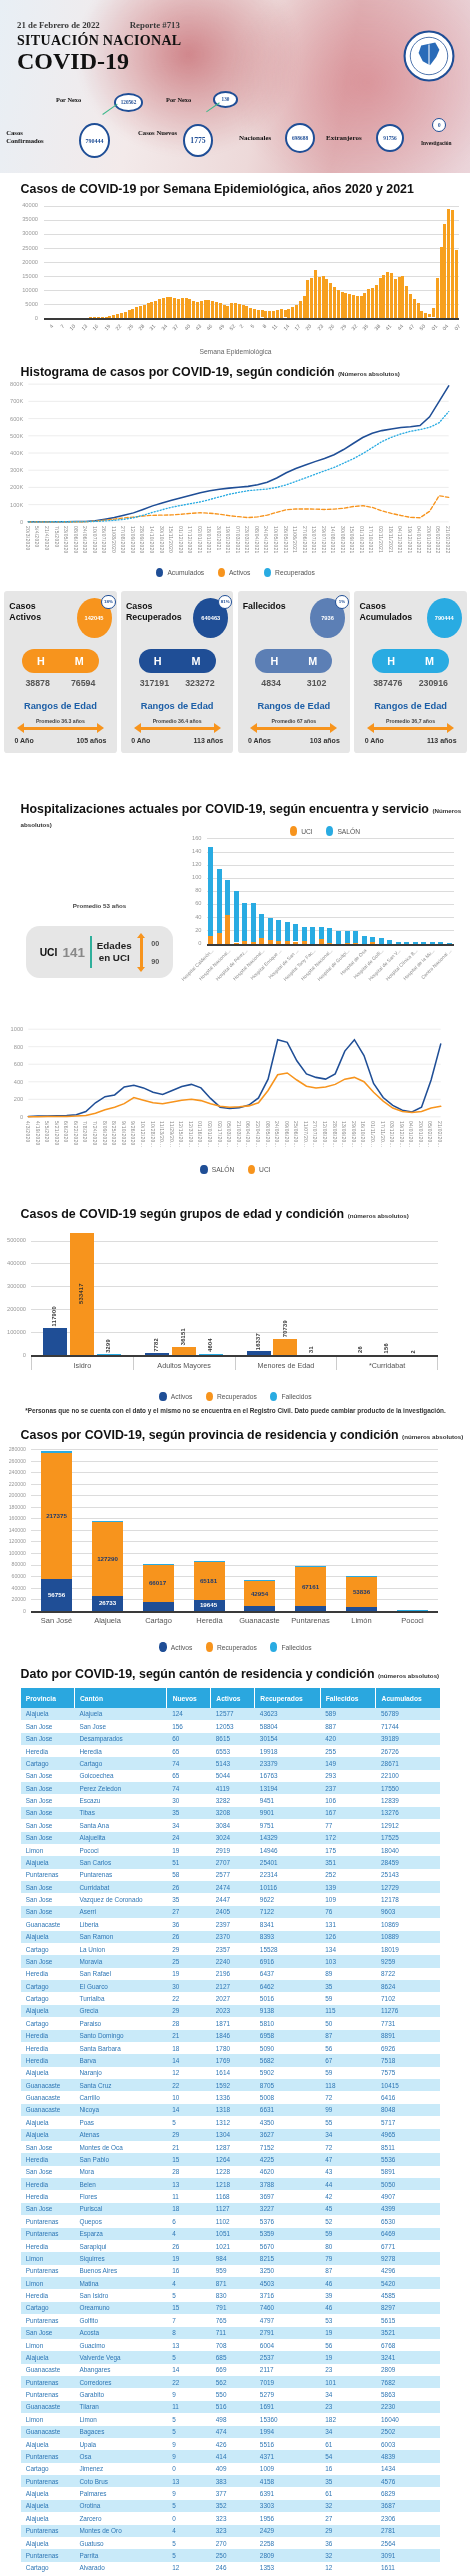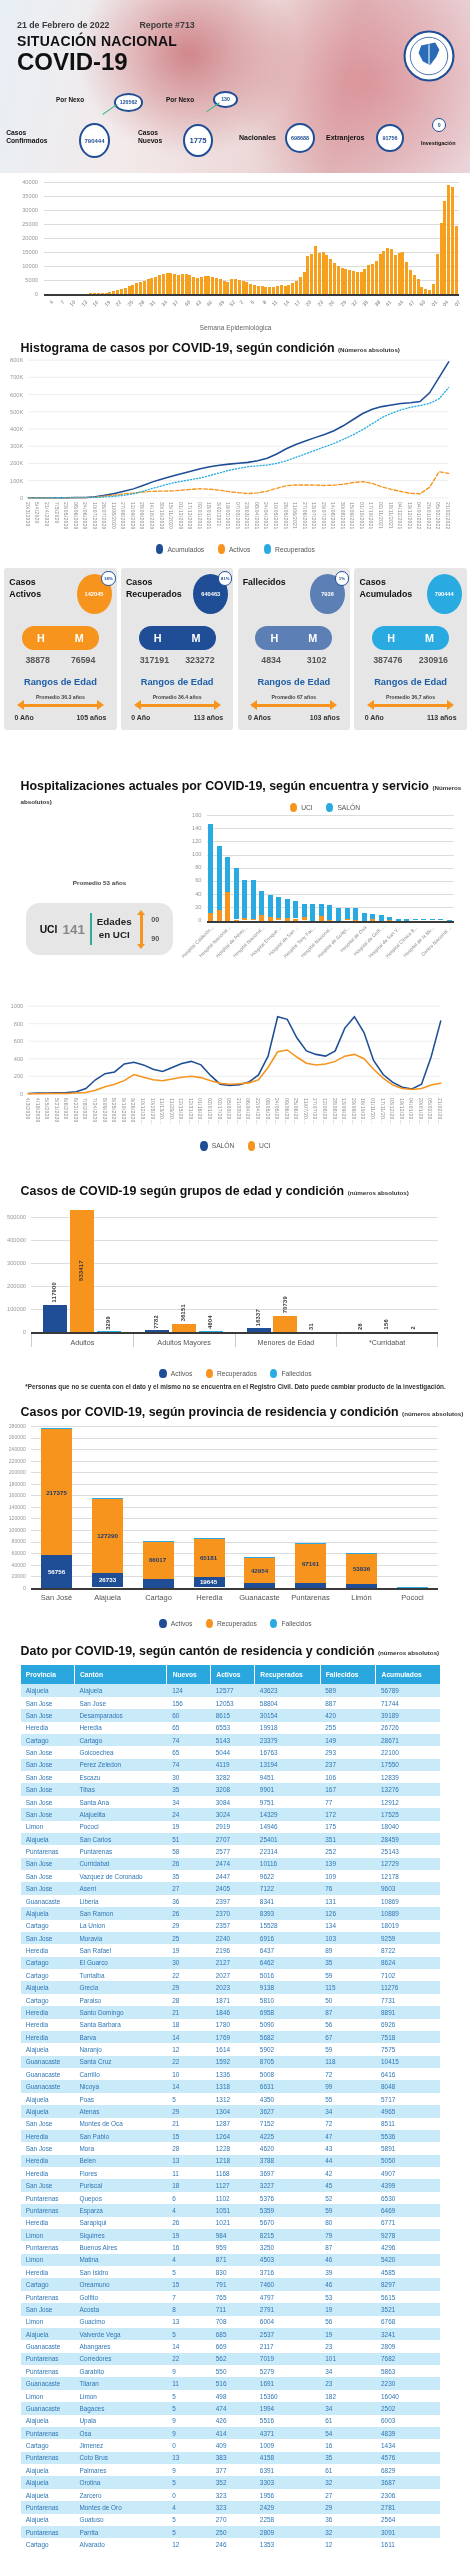--- a/index.html
+++ b/index.html
@@ -1,18 +1,18 @@
 <!DOCTYPE html>
 <html style="font-size:8.2px"><head>
 <meta charset="utf-8">
 <style>
   html,body{margin:0;padding:0;background:#fff;}
   body{width:471px;font-family:"Liberation Sans","DejaVu Sans",sans-serif;color:#222;}
   .hero{position:relative;height:173px;overflow:hidden;
-    background:linear-gradient(100deg,#e8eff5 0%,#f3eaea 30%,#edd9d9 55%,#e2b9bc 72%,#ebd5da 100%);}
+    background:linear-gradient(100deg,#e8eff5 0%,#f3eaea 30%,#edd9d9 55%,#e2b9bc 72%,#ebd5da 100%);font-family:Liberation Serif, serif;}
   .blob{position:absolute;border-radius:50%;filter:blur(3.1px);}
   .b1{left:77px;top:-46px;width:222px;height:201px;background:radial-gradient(closest-side,rgba(175,40,50,.50),rgba(175,40,50,0));}
   .b2{right:-36px;top:-31px;width:278px;height:227px;background:radial-gradient(closest-side,rgba(205,90,100,.40),rgba(205,90,100,0));}
   .date-row{position:absolute;left:17px;top:19.6px;display:flex;gap:30px;font-size:8.8px;font-weight:bold;color:#3a3a3a;}
   .t1{position:absolute;left:17px;top:33px;font-size:14px;font-weight:800;color:#111;letter-spacing:0.3px;}
   .t2{position:absolute;left:17px;top:48px;font-size:24px;font-weight:800;color:#111;}
   .ministry{position:absolute;left:278px;top:27px;width:118px;text-align:right;line-height:1.05;}
   .m1{font-size:13.4px;color:#2e74c0;}
   .m2 .de{font-size:12px;color:#2e74c0;}
   .m2 .salud{font-size:19px;font-weight:bold;color:#1f5aa8;}
@@ -107,20 +107,21 @@
   <div class="ell" style="left:285px;top:123px;width:30px;height:30px;font-size:5.4px;">698688</div>
 
   <div class="stat-label" style="left:326px;top:134px;font-size:7px;">Extranjeros</div>
   <div class="ell" style="left:376px;top:124px;width:28px;height:28px;font-size:5.4px;">91756</div>
 
   <div class="ell" style="left:432px;top:118px;width:14.4px;height:14.4px;border-width:1.5px;font-size:5.2px;">0</div>
   <div class="stat-label" style="left:421px;top:140px;font-size:5.4px;">Investigación</div>
 </header>
 
 <section style="margin-top:9.3px;">
+  <h2 class="sec-title">Casos de COVID-19 por Semana Epidemiológica, años 2020 y 2021</h2>
   <div id="weekly-plot" class="chartbox" style="height:155px;margin-top:9.3px;">
       <div class="grid" style="left: 44px; width: 415px; top: 112px;"></div>
       <div class="ylab" style="left: 0px; width: 38px; top: 109px;">0</div>
       <div class="grid" style="left: 44px; width: 415px; top: 98px;"></div>
       <div class="ylab" style="left: 0px; width: 38px; top: 95px;">5000</div>
       <div class="grid" style="left: 44px; width: 415px; top: 84px;"></div>
       <div class="ylab" style="left: 0px; width: 38px; top: 81px;">10000</div>
       <div class="grid" style="left: 44px; width: 415px; top: 70px;"></div>
       <div class="ylab" style="left: 0px; width: 38px; top: 67px;">15000</div>
       <div class="grid" style="left: 44px; width: 415px; top: 56px;"></div>
@@ -706,21 +707,21 @@
       <div class="bar" style="left: 300px; width: 24px; top: 126px; height: 0px; background: rgb(41, 171, 226);"></div>
       <div class="alab" style="left: 308px; bottom: 36px; color: rgb(51, 51, 51);">31</div>
       <div class="bar" style="left: 348px; width: 24px; top: 126px; height: 0px; background: rgb(31, 78, 150);"></div>
       <div class="alab" style="left: 357px; bottom: 36px; color: rgb(51, 51, 51);">26</div>
       <div class="bar" style="left: 375px; width: 24px; top: 126px; height: 0.1px; background: rgb(247, 148, 29);"></div>
       <div class="alab" style="left: 383px; bottom: 36px; color: rgb(51, 51, 51);">156</div>
       <div class="bar" style="left: 402px; width: 24px; top: 126px; height: 0px; background: rgb(41, 171, 226);"></div>
       <div class="alab" style="left: 410px; bottom: 36px; color: rgb(51, 51, 51);">2</div>
       <div class="axisline" style="left: 31px; width: 407px; top: 126px;"></div>
       <div class="catrow" style="left: 31px; top: 128px; width: 407px;">
-        <div class="catcell" style="width: 102px;">Adultos</div>
+        <div class="catcell" style="width: 102px;">Isidro</div>
         <div class="catcell" style="width: 102px;">Adultos Mayores</div>
         <div class="catcell" style="width: 102px;">Menores de Edad</div>
         <div class="catcell" style="width: 102px;">*Curridabat</div>
       </div>
     </div>
   <div id="age-legend" class="legend" style="margin-top:3.1px;">
       <div class="item">
         <span class="ldot" style="background: rgb(31, 78, 150);"></span>
         <span>Activos</span>
       </div>

